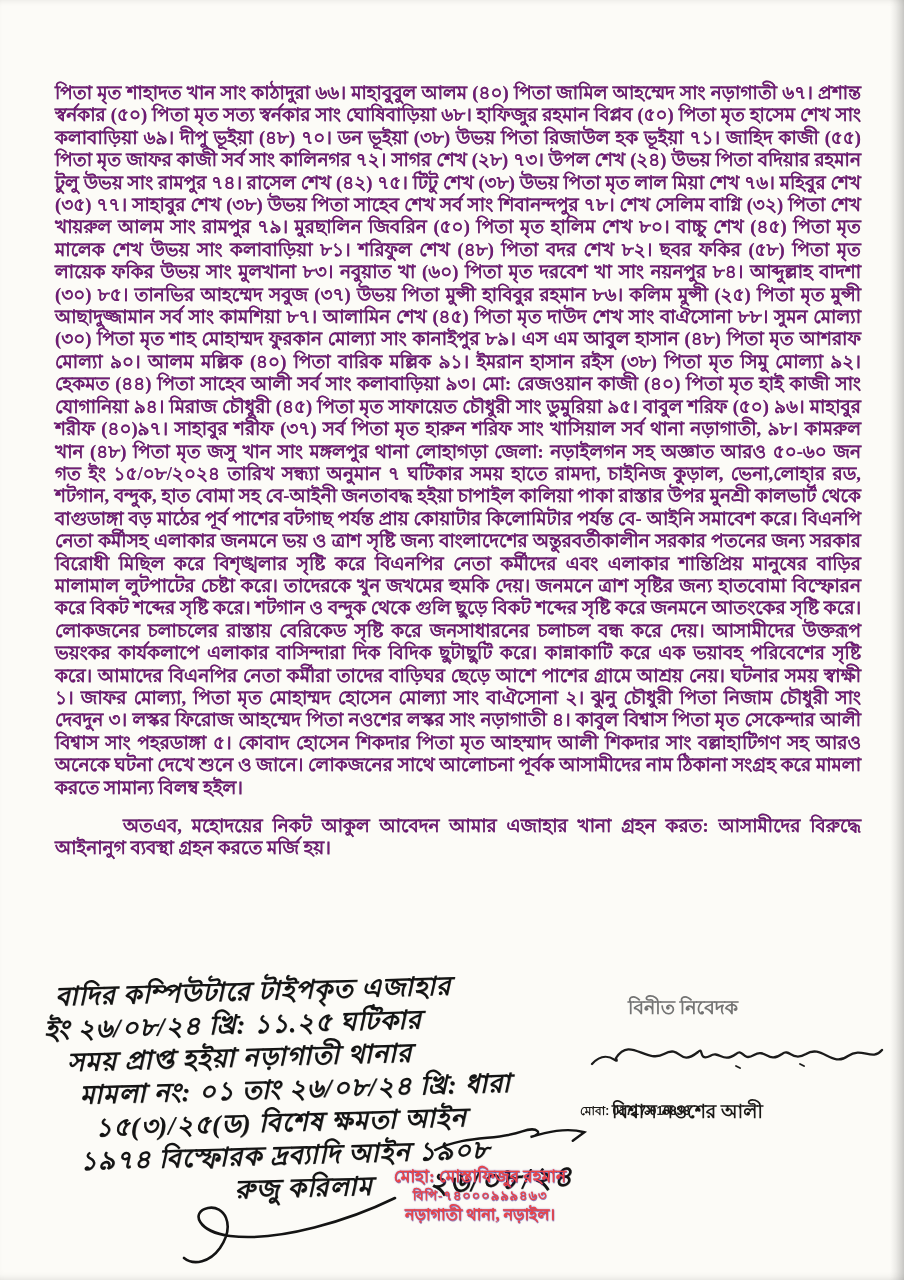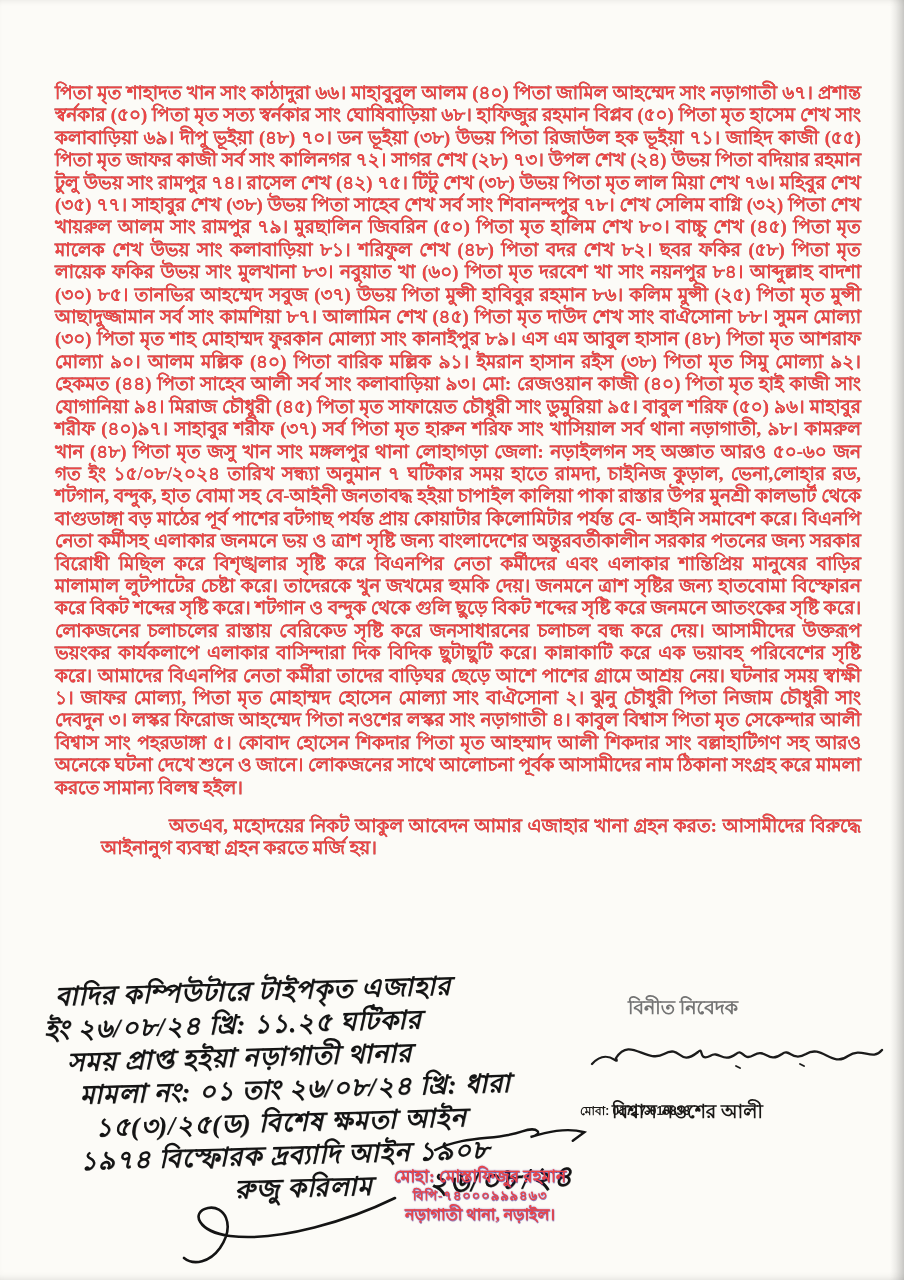--- a/index.html
+++ b/index.html
@@ -25,31 +25,30 @@
     top: 0; right: 0;
     width: 14px; height: 100%;
     background: linear-gradient(to right, rgba(0,0,0,0), rgba(0,0,0,0.10));
     pointer-events: none;
   }
   .typed-block {
     position: absolute;
     left: 55px;
     top: 82px;
     width: 806px;
-    color: #ef4444;
+    color: #701a75;
     font-size: 18.5px;
     line-height: 22.4px;
     font-weight: 600;
     text-align: justify;
     text-shadow: 0 0 0.4px rgba(20,20,20,0.55);
   }
   .closing {
     margin-top: 16px;
     text-indent: 68px;
-    margin-left: 46px;
   }
   .handwritten {
     position: absolute;
     left: 42px;
     top: 972px;
     width: 640px;
     transform: rotate(-1.6deg);
     color: #141414;
     font-style: italic;
     font-weight: bold;

